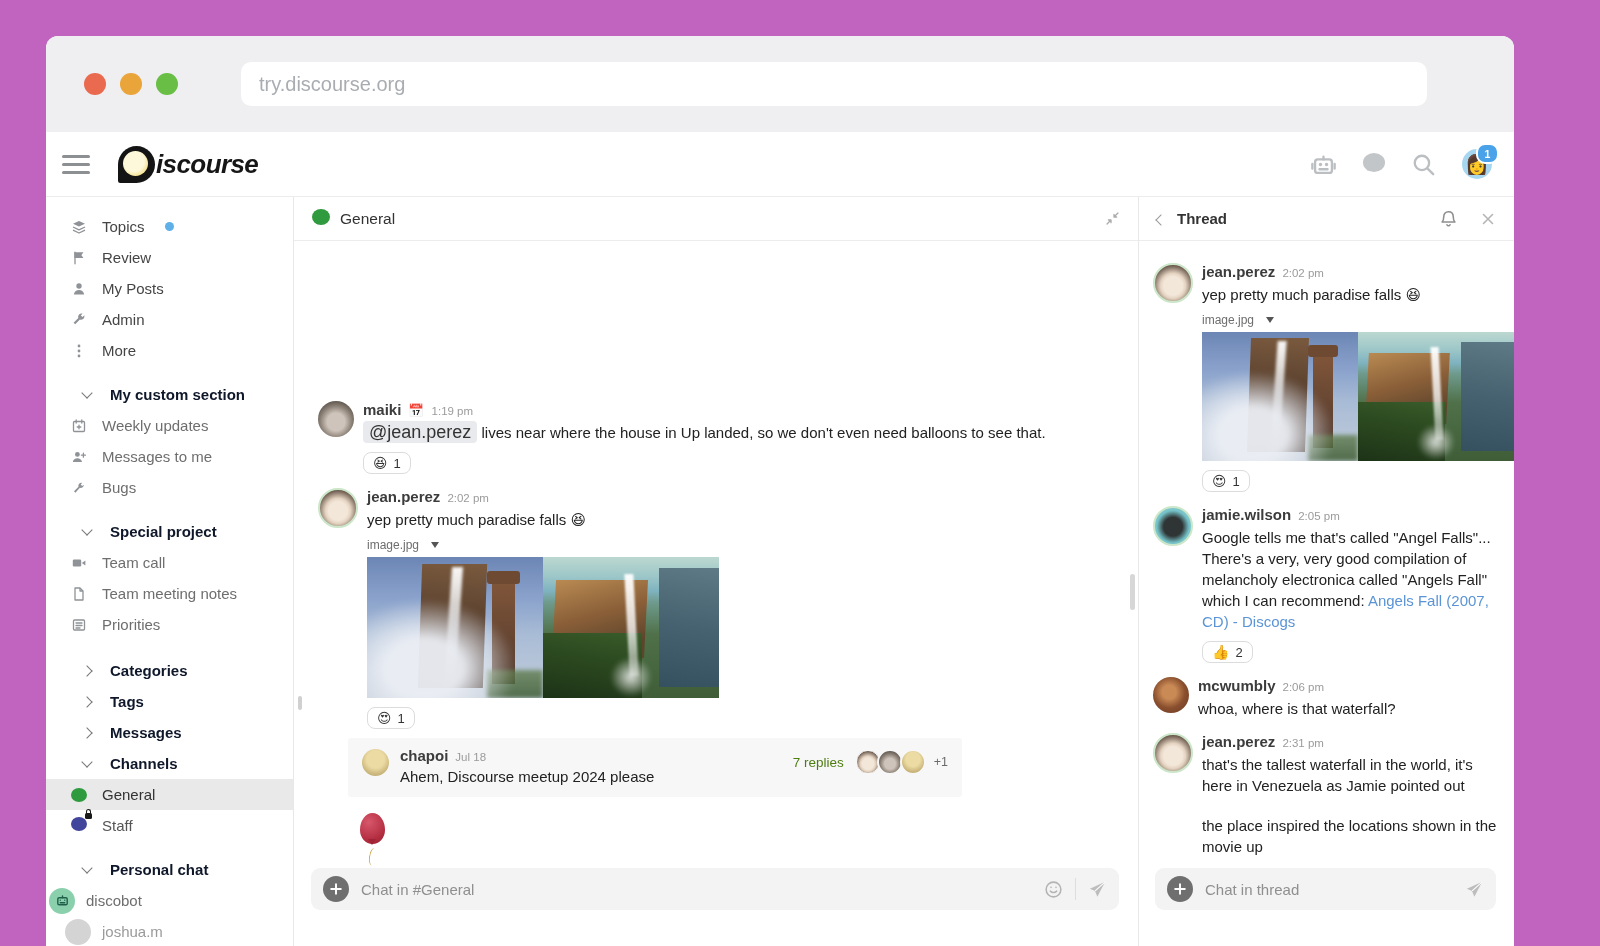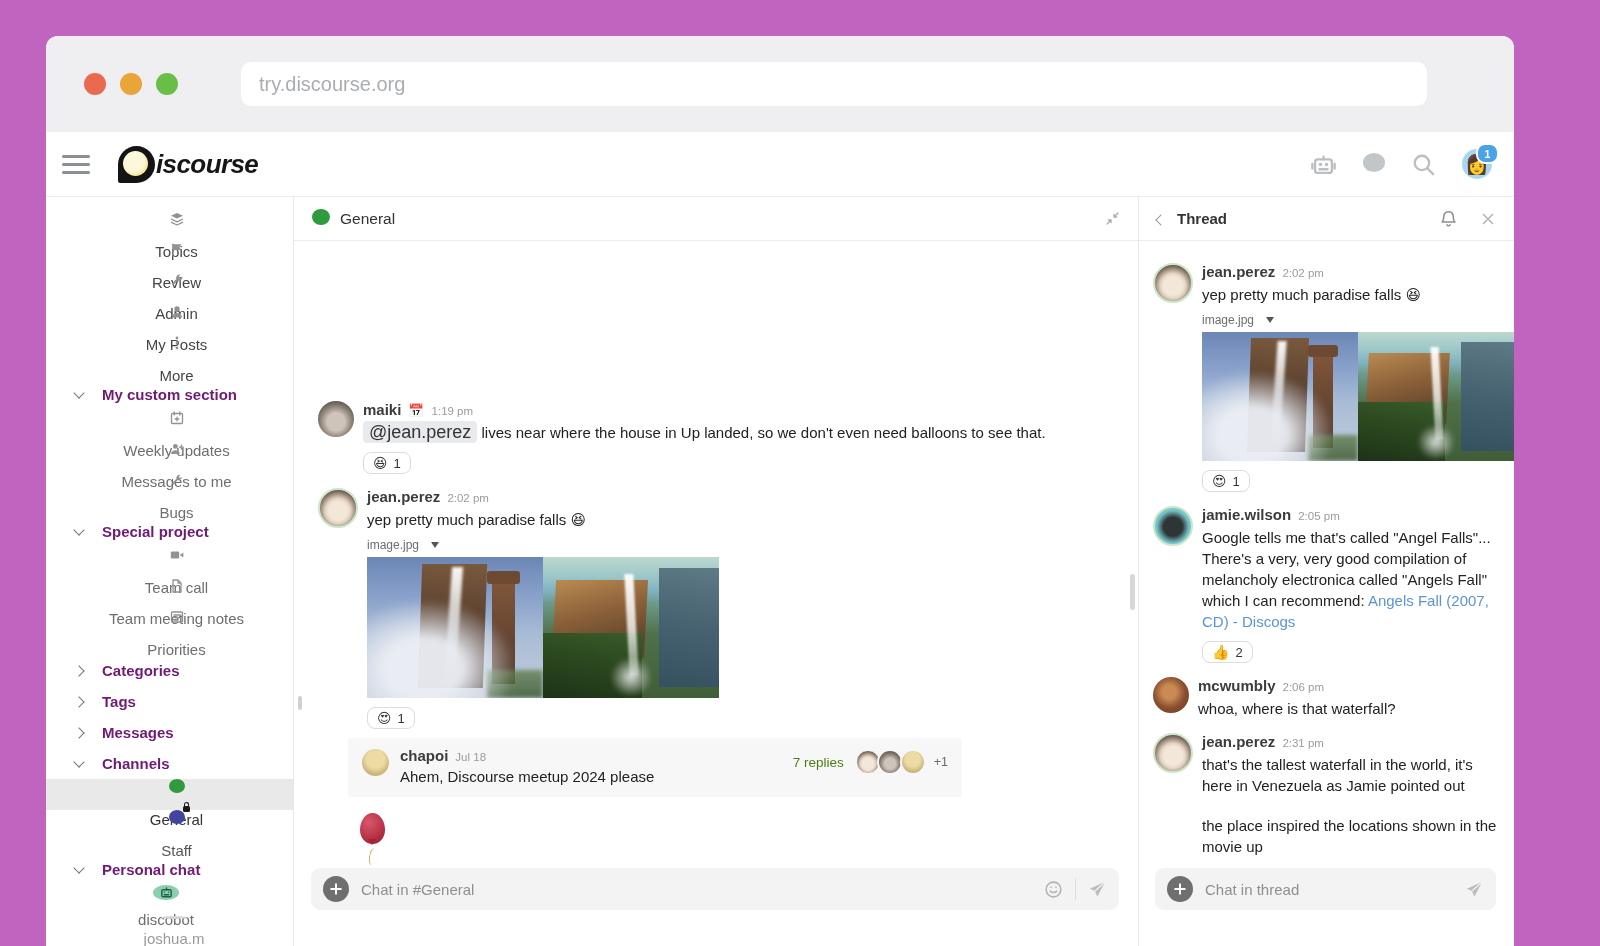--- a/index.html
+++ b/index.html
@@ -30,25 +30,25 @@
     background:#4aa3e8;border:2px solid #fff;color:#fff;font-size:10.5px;font-weight:700;
     display:flex;align-items:center;justify-content:center;}
   
   .content{flex:1;display:flex;min-height:0;}
   .sidebar{width:247px;flex:0 0 247px;border-right:1px solid #e8e8e8;padding-top:14px;
     overflow:hidden;position:relative;}
   .main{flex:1;min-width:0;display:flex;flex-direction:column;position:relative;background:#fff;}
   .threadcol{width:375px;flex:0 0 375px;border-left:1px solid #e8e8e8;display:flex;flex-direction:column;position:relative;}
   .panel-head{height:43px;flex:0 0 43px;border-bottom:1px solid #ececec;display:flex;align-items:center;padding:0 18px;}
   
-  .sb-row{display:flex;align-items:center;height:31px;padding:0 10px 0 24px;gap:15px;font-size:15px;color:#454545;cursor:pointer;flex-direction:column;}
+  .sb-row{display:flex;align-items:center;height:31px;padding:0 10px 0 24px;gap:15px;font-size:15px;color:#454545;cursor:pointer;}
   .sb-row .si{width:17px;flex:0 0 17px;display:flex;justify-content:center;color:#8f9296;}
   .sb-row.muted{color:#6e6e6e;}
-  .sb-title{display:flex;align-items:center;height:31px;margin-top:13px;padding:0 10px 0 24px;gap:15px;
-    font-size:15px;font-weight:700;color:#701a75;cursor:pointer;}
+  .sb-title{display:flex;align-items:center;height:31px;margin-top:13px;padding:0 10px 0 32px;gap:15px;
+    font-size:15px;font-weight:700;color:#0f172a;cursor:pointer;}
   .sb-title .si{width:17px;flex:0 0 17px;display:flex;justify-content:center;}
   .sb-row.active{background:#e9e9e9;}
   .dot{width:9px;height:9px;border-radius:50%;background:#5fb0e8;margin-left:5px;}
   .chev{display:inline-block;width:7px;height:7px;border-right:1.6px solid #777;border-bottom:1.6px solid #777;}
   .chev.down{transform:rotate(45deg);margin-top:-3px;}
   .chev.right{transform:rotate(-45deg);}
   .chev.left{transform:rotate(135deg);}
   .bubble{display:inline-block;width:16px;height:14px;background:currentColor;border-radius:50%;position:relative;}
   .bubble::after{content:"";position:absolute;left:1px;bottom:-3px;border:4px solid transparent;
     border-top:6px solid currentColor;transform:rotate(28deg);}
@@ -212,33 +212,33 @@
           <svg class="ic" width="16" height="16" viewBox="0 0 16 16" fill="#8f9296" stroke="#8f9296" stroke-width="1.3" stroke-linecap="round">
             <path d="M4 2.2v11.6" fill="none"></path>
               <path d="M4 3h7.2L9.6 5.2 11.2 7.4H4z"></path>
           </svg>
           </span>
         <span>Review</span>
       </div>
       <div class="sb-row">
         <span class="si">
           <svg class="ic" width="16" height="16" viewBox="0 0 16 16" fill="#8f9296">
-            <path d="M13.4 4.2a3.4 3.4 0 0 1-4.5 3.4L4.2 12.3 2.6 10.7l4.7-4.7A3.4 3.4 0 0 1 11.6 1.6L9.8 3.4l1.7 1.7 1.9-1.9z"></path>
-          </svg>
-          </span>
-        <span>Admin</span>
-      </div>
-      <div class="sb-row">
-        <span class="si">
-          <svg class="ic" width="16" height="16" viewBox="0 0 16 16" fill="#8f9296">
             <circle cx="8" cy="5" r="2.7"></circle>
               <path d="M2.8 13.4c.6-3.1 2.7-4.4 5.2-4.4s4.6 1.3 5.2 4.4z"></path>
           </svg>
           </span>
         <span>My Posts</span>
+      </div>
+      <div class="sb-row">
+        <span class="si">
+          <svg class="ic" width="16" height="16" viewBox="0 0 16 16" fill="#8f9296">
+            <path d="M13.4 4.2a3.4 3.4 0 0 1-4.5 3.4L4.2 12.3 2.6 10.7l4.7-4.7A3.4 3.4 0 0 1 11.6 1.6L9.8 3.4l1.7 1.7 1.9-1.9z"></path>
+          </svg>
+          </span>
+        <span>Admin</span>
       </div>
       <div class="sb-row">
         <span class="si">
           <svg class="ic" width="16" height="16" viewBox="0 0 16 16" fill="#8f9296">
             <circle cx="8" cy="3" r="1.4"></circle>
               <circle cx="8" cy="8" r="1.4"></circle>
               <circle cx="8" cy="13" r="1.4"></circle>
           </svg>
           </span>
         <span>More</span>

